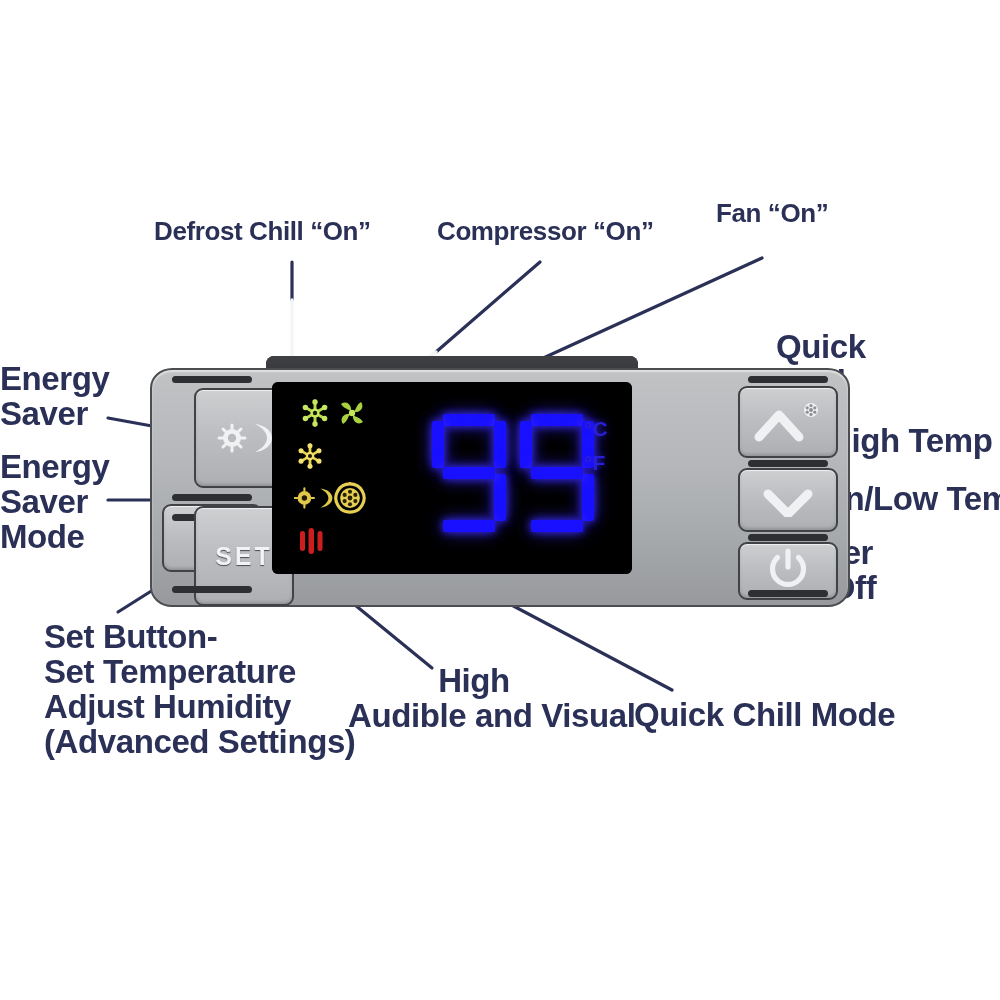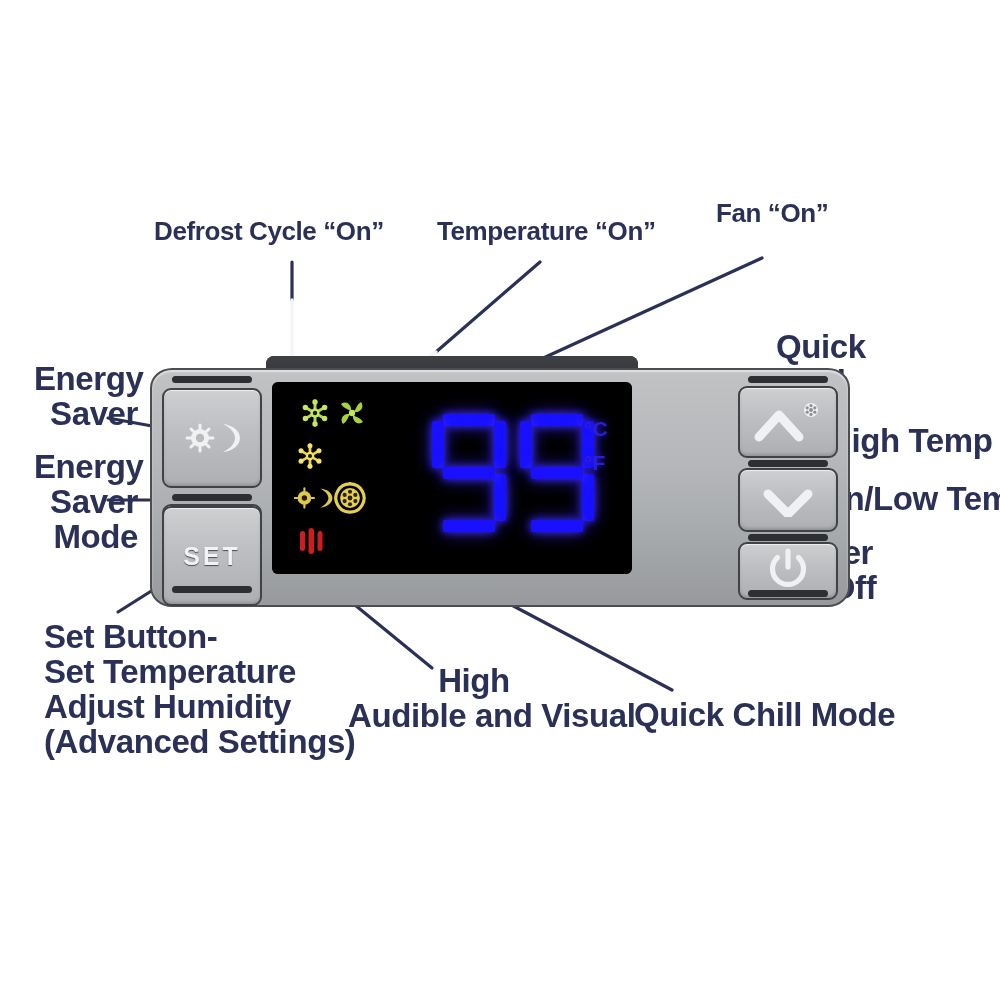--- a/index.html
+++ b/index.html
@@ -19,21 +19,21 @@
     font-weight:700;
     font-family:"Liberation Sans", sans-serif;
     line-height:1.06;
     letter-spacing:-0.4px;
     white-space:pre;
     font-size:27px;
   }
   .lbl-top{font-size:26px;}
   .lbl-side{font-size:33px;}
   .t-center{text-align:center;}
-  .t-right{text-align:right;padding-left:34px;}
+  .t-right{}
   .t-left{text-align:left;}
 
   
   #leaders{position:absolute;left:0;top:0;width:1000px;height:1000px;}
 
   
   #device{
     position:absolute;
     left:150px;top:368px;
     width:700px;height:239px;
@@ -68,21 +68,21 @@
 
   .btn{
     position:absolute;left:6px;width:100px;
     background:linear-gradient(180deg,#cdcfd1 0%,#bcbec1 45%,#adafb2 100%);
     border:2px solid #404245;
     border-radius:9px;
     box-sizing:border-box;
     box-shadow:inset 0 1px 1px rgba(255,255,255,.7), inset 0 -2px 3px rgba(0,0,0,.16);
     display:flex;align-items:center;justify-content:center;
   }
-  .btn.tall{height:100px;}
+  .btn.tall{height:100px;margin-left:32px;}
   .btn.short{height:68px;}
 
   
   .slot{
     position:absolute;left:16px;width:80px;height:7px;
     background:#2d2f32;border-radius:4px;
   }
 
   .btn-label{
     color:#f2f3f5;font-weight:800;font-size:25px;letter-spacing:3px;
@@ -165,23 +165,23 @@
 
     <g stroke="#f4f5f7" stroke-width="3.4" fill="none" stroke-linecap="round">
       <path d="M292,300 L292,440"></path>
       <path d="M436,352 L310,432"></path>
       <path d="M528,365 L340,434"></path>
       <path d="M300,560 L330,582"></path>
       <path d="M336,512 L430,565"></path>
     </g>
   </svg>
 
-  <div class="label lbl-top t-left" style="left:154px;top:218px;">Defrost Cycle “On”</div>
-
-  <div class="label lbl-top t-left" style="left:437px;top:218px;">Temperature “On”</div>
+  <div class="label lbl-top t-left" style="left:154px;top:218px;">Defrost Chill “On”</div>
+
+  <div class="label lbl-top t-left" style="left:437px;top:218px;">Compressor “On”</div>
 
   <div class="label lbl-top t-left" style="left:716px;top:200px;">Fan “On”</div>
 
   <div class="label lbl-side t-right" style="left:0px;top:362px;width:104px;">Energy
 Saver</div>
 
   <div class="label lbl-side t-right" style="left:0px;top:450px;width:104px;">Energy
 Saver
 Mode</div>
 

